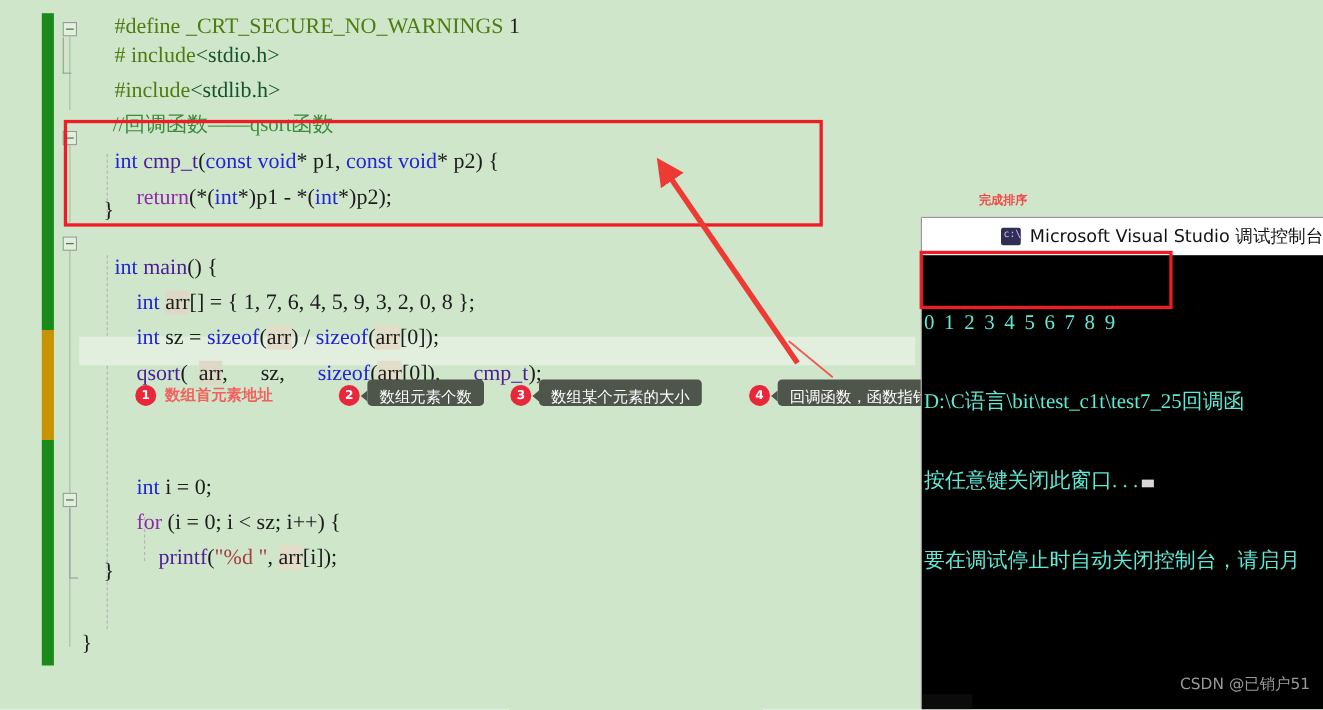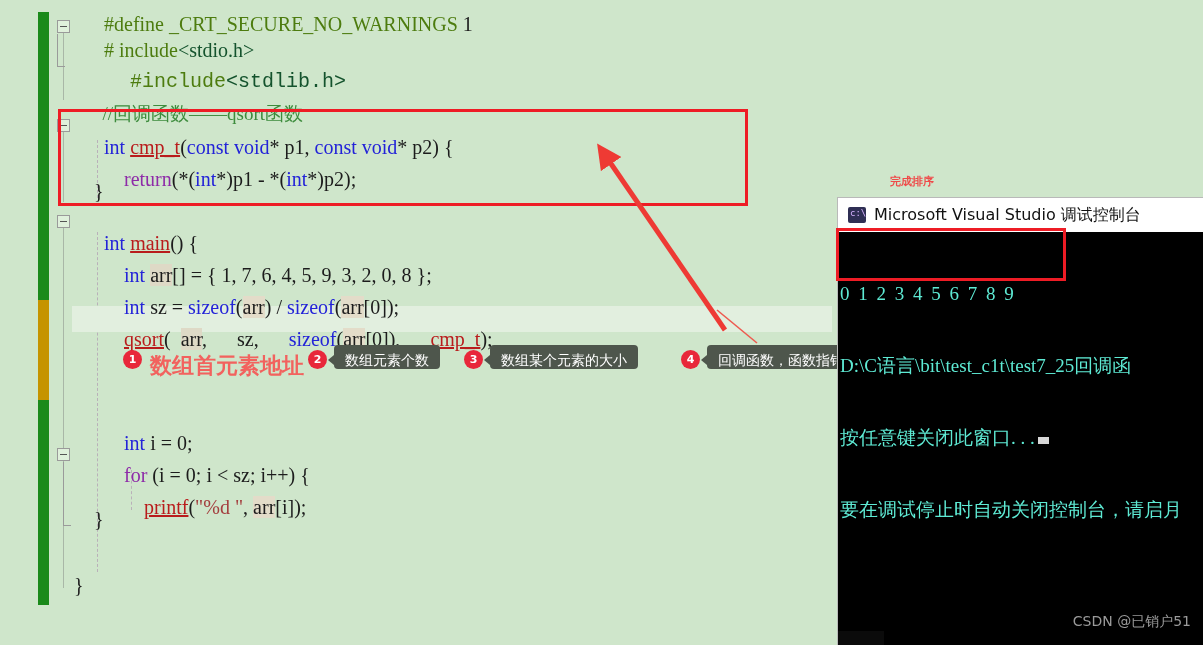--- a/index.html
+++ b/index.html
@@ -66,21 +66,21 @@
     font-size: 20px;
     line-height: 20px;
     letter-spacing: 0px;
     color: #1c1c1c;
   }
   .tok-kw   { color: #2323d8; }
   .tok-kw2  { color: #8e2ba8; }
   .tok-pp   { color: #4d7c0f; }
   .tok-inc  { color: #14532d; }
   .tok-cmt  { color: #3d8c3d; }
-  .tok-fn   { color: #b91c1c; text-decoration: underline; }
+  .tok-fn   { color: #4c1d95; }
   .tok-id   { color: #1c1c1c; }
   .tok-str  { color: #a43f3f; }
   .tok-num  { color: #1c1c1c; }
   .tok-ref  { background: #ded9c6; }
   .tok-ref2 { background: #e3dcc9; }
 
   
   .red-rect {
     position: absolute;
     border: 3px solid #ee1c25;
@@ -155,20 +155,21 @@
     z-index: 8;
     overflow: hidden;
   }
   .console-title {
     height: 34px;
     background: #ffffff;
     display: flex;
     align-items: center;
     padding-left: 10px;
     box-sizing: border-box;
+    justify-content: flex-end;
   }
   .console-icon {
     width: 18px; height: 16px;
     background: #2f2f54;
     border-radius: 2px;
     margin-right: 8px;
     position: relative;
     flex: none;
   }
   .console-icon::after {
@@ -249,21 +250,21 @@
     <div style="position:absolute; left:72px; top:306px; width:760px; height:26px; background:#e2efdf;"></div>
 
     <div class="code-line" style="left:74px; top:-6px;">
       <span class="tok-pp">#define</span><span class="tok-id"> </span><span class="tok-pp">_CRT_SECURE_NO_WARNINGS</span><span class="tok-id"> </span><span class="tok-num">1</span>
     </div>
 
     <div class="code-line" style="left:74px; top:20px;">
       <span class="tok-pp"># include</span><span class="tok-inc">&lt;stdio.h&gt;</span>
     </div>
 
-    <div class="code-line" style="left:58px; top:52px;font-family:Liberation Mono, monospace;">
+    <div class="code-line" style="left:74px; top:52px;">
       <span class="tok-pp">#include</span><span class="tok-inc">&lt;stdlib.h&gt;</span>
     </div>
 
     <div class="code-line" style="left:74px; top:84px; font-size:19px;">
       <span class="tok-cmt">//回调函数——qsort函数</span>
     </div>
 
     <div class="code-line" style="left:74px; top:117px;">
       <span class="tok-kw">int</span><span> </span><span class="tok-fn">cmp_t</span><span>(</span><span class="tok-kw">const</span><span> </span><span class="tok-kw">void</span><span>* </span><span class="tok-id">p1</span><span>, </span><span class="tok-kw">const</span><span> </span><span class="tok-kw">void</span><span>* </span><span class="tok-id">p2</span><span>) {</span>
     </div>
@@ -308,21 +309,21 @@
     <div class="code-line" style="left:74px; top:575px;"><span>}</span></div>
   </div>
 
   <div class="red-rect" style="left:58px; top:109px; width:690px; height:97px;"></div>
 
   <div class="red-rect" style="left:836px; top:228px; width:230px; height:53px; z-index:12;"></div>
 
   <div class="red-text strong" style="left:890px; top:174px;">完成排序</div>
 
   <div class="badge" style="left:123px; top:350px;">1</div>
-  <div class="red-text" style="left:150px; top:351px; font-size:22px;">数组首元素地址</div>
+  <div class="red-text" style="left:150px; top:351px; font-size:14px;">数组首元素地址</div>
 
   <div class="badge" style="left:308px; top:350px;">2</div>
   <div class="tip" style="left:334px; top:345px;">数组元素个数</div>
 
   <div class="badge" style="left:464px; top:350px;">3</div>
   <div class="tip" style="left:490px; top:345px;">数组某个元素的大小</div>
 
   <div class="badge" style="left:681px; top:350px;">4</div>
   <div class="tip" style="left:707px; top:345px;">回调函数，函数指针</div>
 

